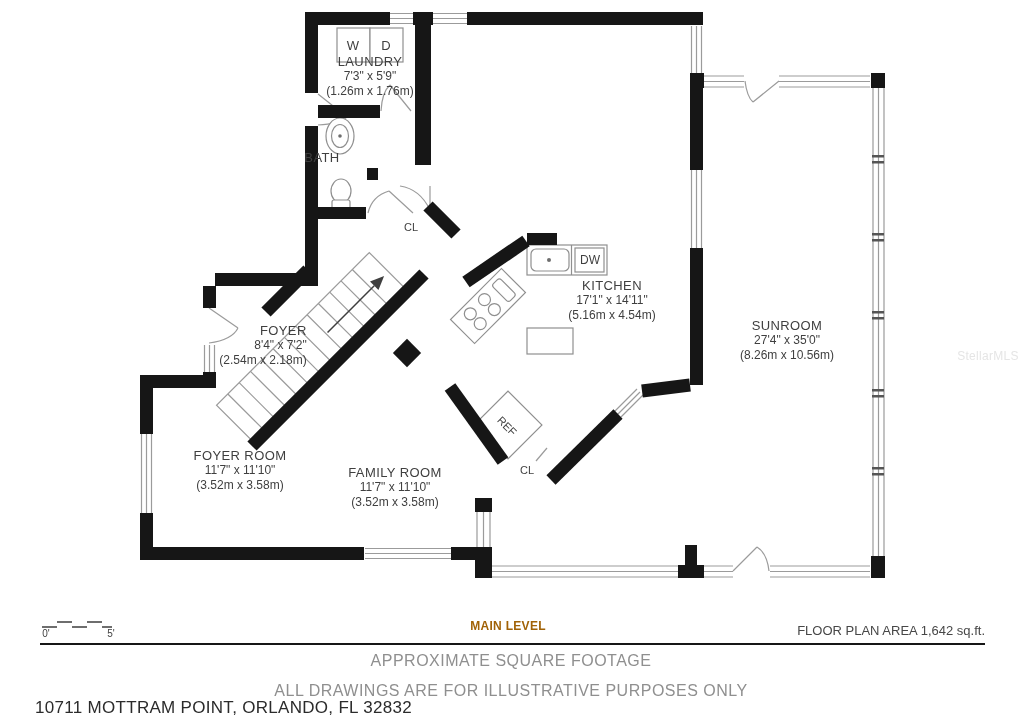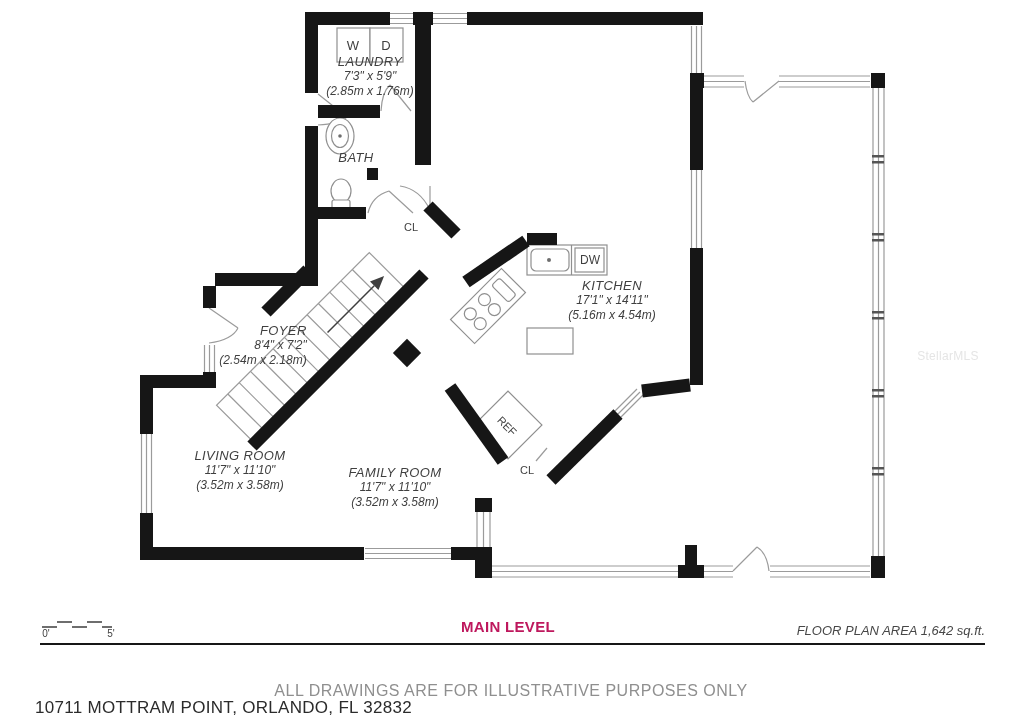--- a/index.html
+++ b/index.html
@@ -1,30 +1,30 @@
 <!DOCTYPE html>
 <html><head>
 <meta charset="utf-8">
 <style>
   html,body{margin:0;padding:0;background:#ffffff;}
   body{font-family:"Liberation Sans","DejaVu Sans",sans-serif;}
   #stage{position:relative;width:1023px;height:723px;background:#fff;overflow:hidden;}
   #plan-svg{position:absolute;left:0;top:0;}
   .plan-label{position:absolute;transform:translate(-50%,-50%);text-align:center;
-    color:#3f3f3f;white-space:nowrap;line-height:15px;font-style:italic;}
+    color:#3f3f3f;white-space:nowrap;line-height:15px;}
   .rname{font-size:13px;letter-spacing:.4px;}
   .rdims,.rmetric{font-size:12px;}
   .fixture{position:absolute;transform:translate(-50%,-50%);font-size:12px;color:#3f3f3f;
     white-space:nowrap;text-align:center;}
   .fixture.small{font-size:11px;}
   .fixture.rot45{transform:translate(-50%,-50%) rotate(45deg);}
   .scale-num{position:absolute;transform:translate(-50%,-50%);font-size:10px;color:#3f3f3f;}
-  .footer-level{position:absolute;transform:translate(-50%,-50%);font-size:15px;font-weight:bold;
-    color:#be185d;letter-spacing:.3px;}
-  .footer-area{position:absolute;font-size:13px;color:#474747;text-align:right;font-style:italic;}
+  .footer-level{position:absolute;transform:translate(-50%,-50%);font-size:12px;font-weight:bold;
+    color:#a16207;letter-spacing:.3px;}
+  .footer-area{position:absolute;font-size:13px;color:#474747;text-align:right;}
   .footer-disclaimer{position:absolute;transform:translate(-50%,-50%);font-size:16px;
     color:#8f8f8f;letter-spacing:.5px;white-space:nowrap;}
   .footer-address{position:absolute;font-size:17px;color:#2b2b2b;letter-spacing:.3px;white-space:nowrap;}
   .watermark{position:absolute;transform:translate(-50%,-50%);font-size:12px;color:#e5e5e5;
     letter-spacing:.3px;}
 </style>
 </head>
 <body>
 
 <div id="stage">
@@ -188,63 +188,69 @@
 
     <g>
       <path d="M42 627 H57 M57 622 H72 M72 627 H87 M87 622 H102 M102 627 H112" stroke="#3f3f3f" stroke-width="1.5" fill="none"></path>
     </g>
     <rect x="40" y="643" width="945" height="2" fill="#161616"></rect>
   </svg>
 
   <div class="plan-label" style="left:370px;top:76px;">
     <div class="rname">LAUNDRY</div>
     <div class="rdims">7'3" x 5'9"</div>
-    <div class="rmetric">(2.85m x 1.76m)</div>
-  </div>
-
-  <div class="plan-label" style="left:356px;top:157px;">
+    <div class="rmetric">(1.26m x 1.76m)</div>
+  </div>
+
+  <div class="plan-label" style="left:322px;top:157px;">
     <div class="rname">BATH</div>
   </div>
 
 
   <div class="plan-label" style="left:576px;top:300px;margin-left:36px;">
     <div class="rname">KITCHEN</div>
     <div class="rdims">17'1" x 14'11"</div>
     <div class="rmetric">(5.16m x 4.54m)</div>
   </div>
 
+  <div class="plan-label" style="left:787px;top:340px;">
+    <div class="rname">SUNROOM</div>
+    <div class="rdims">27'4" x 35'0"</div>
+    <div class="rmetric">(8.26m x 10.56m)</div>
+  </div>
 
   <div class="plan-label" style="left:263px;top:345px;text-align:right;">
     <div class="rname">FOYER</div>
     <div class="rdims">8'4" x 7'2"</div>
     <div class="rmetric">(2.54m x 2.18m)</div>
   </div>
 
   <div class="plan-label" style="left:240px;top:470px;">
-    <div class="rname">LIVING ROOM</div>
+    <div class="rname">FOYER ROOM</div>
     <div class="rdims">11'7" x 11'10"</div>
     <div class="rmetric">(3.52m x 3.58m)</div>
   </div>
 
   <div class="plan-label" style="left:395px;top:487px;">
     <div class="rname">FAMILY ROOM</div>
     <div class="rdims">11'7" x 11'10"</div>
     <div class="rmetric">(3.52m x 3.58m)</div>
   </div>
 
   <div class="fixture" style="left:353px;top:45px;font-size:13px;">W</div>
   <div class="fixture" style="left:386px;top:45px;font-size:13px;">D</div>
   <div class="fixture" style="left:590px;top:260px;">DW</div>
   <div class="fixture small rot45" style="left:507px;top:426px;">REF</div>
   <div class="fixture small" style="left:411px;top:227px;">CL</div>
   <div class="fixture small" style="left:527px;top:470px;">CL</div>
 
   <span class="scale-num" style="left:46px;top:633px;">0'</span>
   <span class="scale-num" style="left:111px;top:633px;">5'</span>
 
-  <div class="watermark" style="left:948px;top:356px;">StellarMLS</div>
+  <div class="watermark" style="left:988px;top:356px;">StellarMLS</div>
 
   <div class="footer-level" style="left:508px;top:626px;">MAIN LEVEL</div>
   <div class="footer-area" style="right:38px;top:623px;">FLOOR PLAN AREA 1,642 sq.ft.</div>
+  <div class="footer-disclaimer" style="left:511px;top:661px;">APPROXIMATE SQUARE FOOTAGE</div>
   <div class="footer-disclaimer" style="left:511px;top:691px;">ALL DRAWINGS ARE FOR ILLUSTRATIVE PURPOSES ONLY</div>
   <div class="footer-address" style="left:35px;top:698px;">10711 MOTTRAM POINT, ORLANDO, FL 32832</div>
 
 </div>
 
 </body></html>

